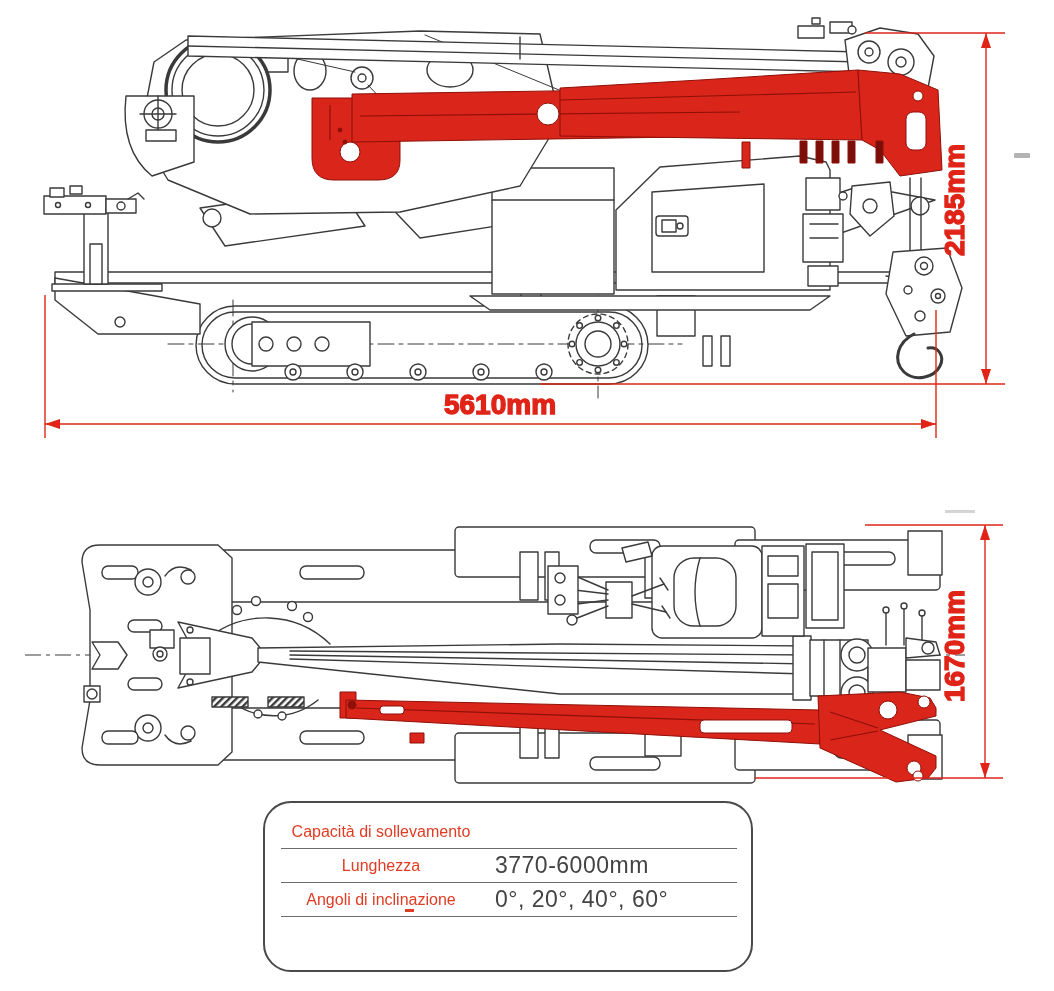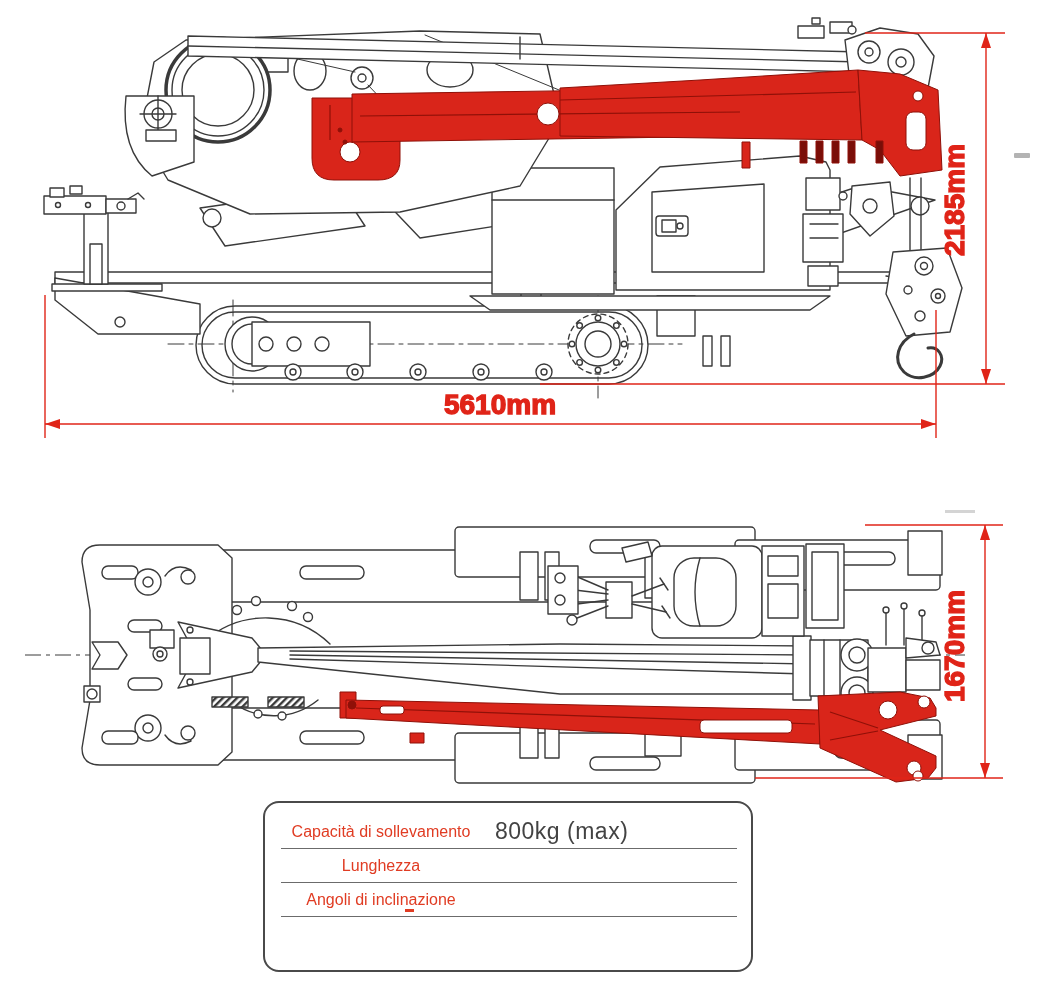--- a/index.html
+++ b/index.html
@@ -15,21 +15,21 @@
   .red{fill:#d9251a;stroke:#8f1008;stroke-width:1;stroke-linejoin:round;}
   .red .seam{stroke:#8f1008;fill:none;stroke-width:1.2;}
   .red .cut{fill:#ffffff;stroke:#8f1008;}
   .dim{stroke:#e02418;stroke-width:1.4;fill:none;}
   .dim .arrow{fill:#e02418;stroke:none;}
   .dim-text{fill:#e02418;font:bold 28px "Liberation Sans",sans-serif;}
   .artifact{fill:#9a9a9a;opacity:.75;}
   .artifact2{fill:#c9c9c9;opacity:.8;}
   
   .spec-table{position:absolute;left:263px;top:801px;width:490px;height:171px;
-              box-sizing:border-box;border:2px solid #4a4a4a;border-radius:16px;
+              box-sizing:border-box;border:2px solid #4a4a4a;border-radius:28px;
               background:#fff;padding-top:12px;}
   .spec-row{display:flex;align-items:center;height:33px;margin:0 14px 0 16px;
             border-bottom:1.5px solid #6b6b6b;}
   .spec-label{width:200px;text-align:center;color:#e03c23;font-size:16px;line-height:1;}
   .spec-value{flex:1;padding-left:14px;color:#434343;font-size:23px;letter-spacing:.5px;line-height:1;}
   .stray{position:absolute;left:140px;top:106px;width:9px;height:3px;background:#e03c23;}
 </style>
 </head>
 <body>
 
@@ -387,24 +387,25 @@
       <polygon class="arrow" points="980,540 990,540 985,525"></polygon>
       <polygon class="arrow" points="980,763 990,763 985,778"></polygon>
       <text class="dim-text" x="964" y="646" text-anchor="middle" transform="rotate(-90 964 646)">1670mm</text>
     </g>
   </g>
 </svg>
 
 <div class="spec-table">
   <div class="spec-row">
     <span class="spec-label">Capacità di sollevamento</span>
-    <span class="spec-value">800kg (max)</span>
   </div>
   <div class="spec-row">
     <span class="spec-label">Lunghezza</span>
+    <span class="spec-value">3770-6000mm</span>
   </div>
   <div class="spec-row">
     <span class="spec-label">Angoli di inclinazione</span>
+    <span class="spec-value">0°, 20°, 40°, 60°</span>
   </div>
   <div class="stray"></div>
 </div>
 
 </div>
 
 </body></html>

